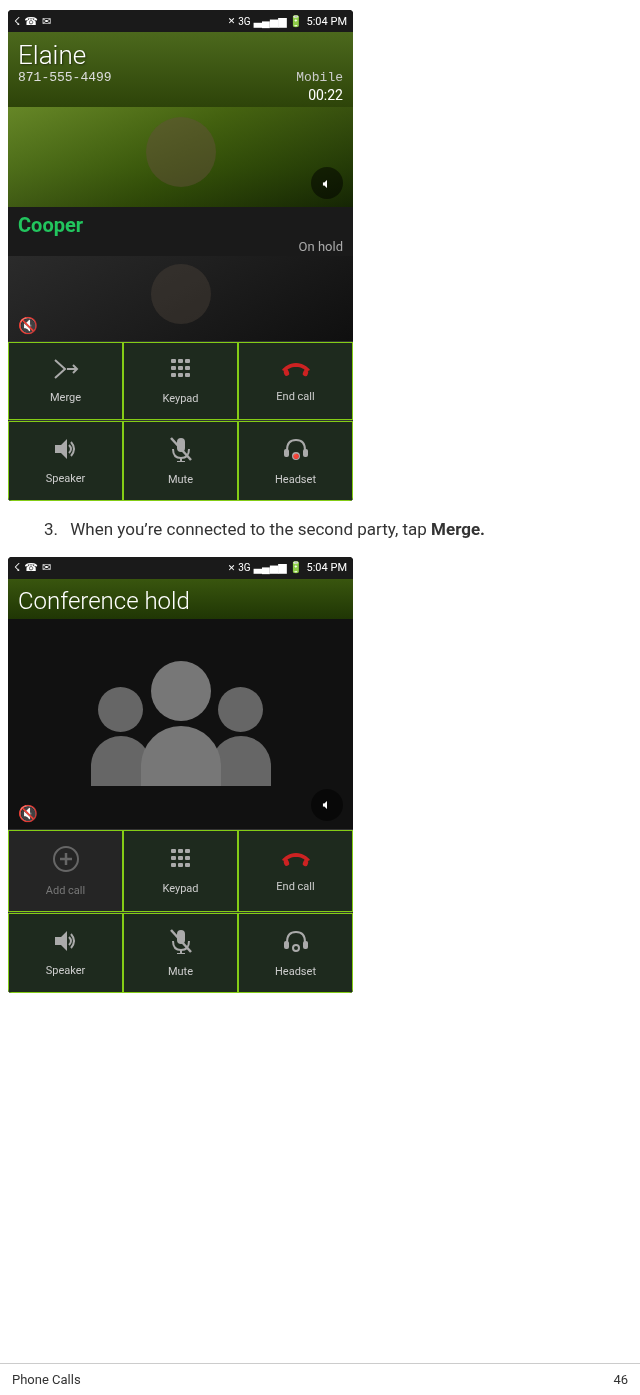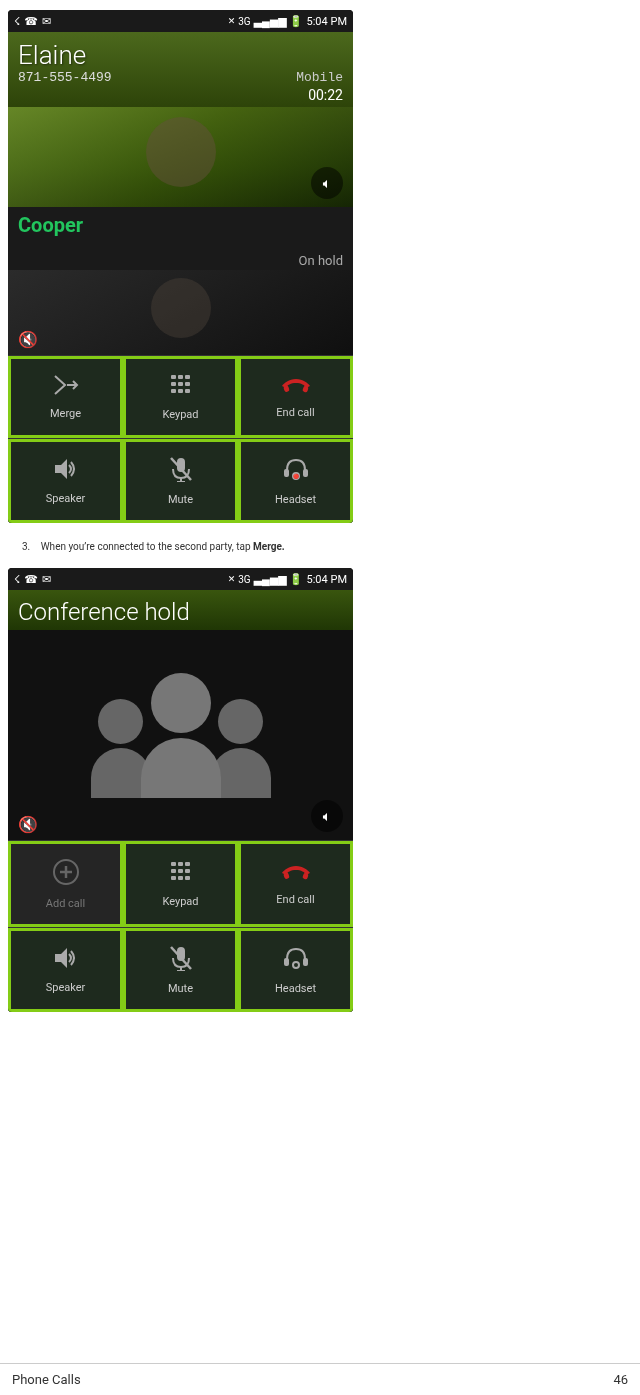--- a/index.html
+++ b/index.html
@@ -92,21 +92,21 @@
     }
     .hold-caller-name {
       color: #22c55e;
       font-size: 20px;
       font-weight: 700;
     }
     .on-hold-label {
       color: #aaa;
       font-size: 13px;
       text-align: right;
-      margin-top: 16px;
+      margin-top: 2px;
     }
 
     
     .hold-photo-area {
       height: 90px;
       background: linear-gradient(180deg, #444 0%, #222 100%);
       position: relative;
     }
     .mute-icon-bar {
       position: absolute;
@@ -122,21 +122,21 @@
       grid-template-columns: repeat(3, 1fr);
       background: #1e2a1e;
       border-top: 1px solid #333;
     }
     .ctrl-btn {
       display: flex;
       flex-direction: column;
       align-items: center;
       justify-content: center;
       padding: 14px 8px;
-      border: 3px solid #84cc16;
+      border: 1px solid #84cc16;
       cursor: pointer;
       color: #fff;
       font-size: 11px;
       gap: 6px;
       background: #1e2a1e;
     }
     .ctrl-icon {
       font-size: 22px;
       color: #fff;
     }
@@ -323,21 +323,21 @@
               <text x="10.5" y="22" font-size="5" fill="#aaa">🔴</text>
             </svg>
           </span>
           <span class="ctrl-label">Headset</span>
         </div>
       </div>
 
     </div>
   </div>
 
-  <div class="instruction-text" style="padding: 16px 12px 14px 22px; font-size: 10px; color: #333;">
+  <div class="instruction-text" style="padding: 16px 12px 14px 44px; font-size: 17px; color: #333;">
     <span style="margin-right:8px;">3.</span>
     <span>When you’re connected to the second party, tap </span><strong>Merge.</strong>
   </div>
 
   <div style="padding: 0 0 0 8px;">
     <div class="phone-screenshot screenshot-2">
 
       <div class="status-bar">
         <div class="status-bar-left">
           <span>☇</span>

